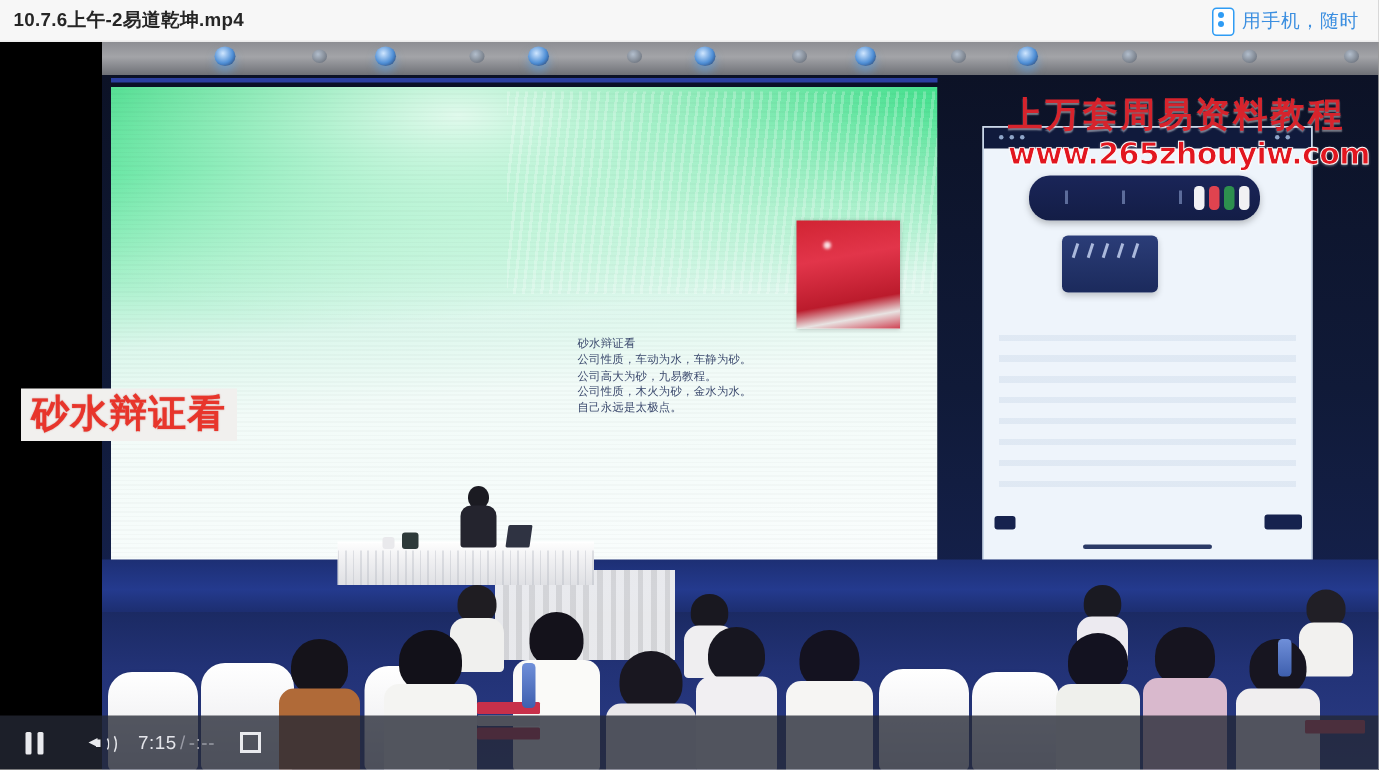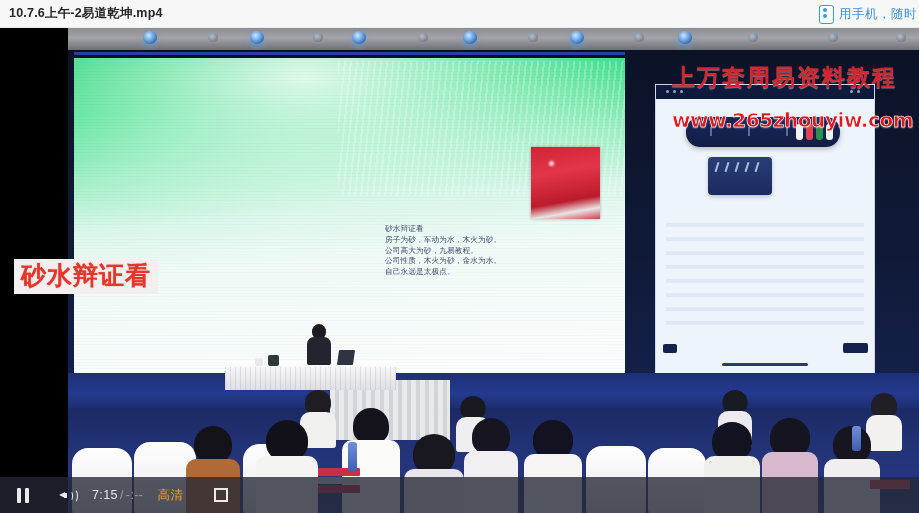--- a/index.html
+++ b/index.html
@@ -15,21 +15,21 @@
   .titlebar{
     position:absolute;left:0;top:0;width:919px;height:28px;
     background:#f7f7f7;border-bottom:1px solid #ececec;
     display:flex;align-items:center;box-sizing:border-box;
   }
   .title-text{
     margin-left:9px;font-size:12.5px;font-weight:bold;color:#262626;
     white-space:nowrap;letter-spacing:.2px;
   }
   .titlebar-right{
-    position:absolute;right:2px;top:0;height:28px;
+    position:absolute;right:13px;top:0;height:28px;
     display:flex;align-items:center;gap:5px;padding-right:0px;
   }
   .phone-icon{
     width:13px;height:17px;border:1.6px solid #2f9cf4;border-radius:3px;
     position:relative;flex:none;background:#ffffff;
   }
   .phone-icon::before{
     content:"";position:absolute;left:3.2px;top:2.6px;
     width:4px;height:4px;border-radius:50%;background:#2f9cf4;
   }
@@ -184,21 +184,21 @@
     position:absolute;left:672px;top:38px;z-index:9;
     font-family:"DejaVu Sans","Liberation Sans",sans-serif;
   }
   .wm-cn{
     font-size:23px;font-weight:bold;color:#d7232c;letter-spacing:2px;
     line-height:22px;white-space:nowrap;
     text-shadow:0 1px 1px rgba(255,255,255,.45);
   }
   .wm-url{
     font-size:20px;font-weight:bold;color:#e2161f;letter-spacing:-.4px;
-    line-height:24px;margin-top:20px;white-space:nowrap;
+    line-height:24px;margin-top:2px;white-space:nowrap;
     -webkit-text-stroke:0.6px #ffffff;
     text-shadow:0 1px 2px rgba(255,255,255,.55);
   }
 
   
   .podium-table{
     position:absolute;left:225px;top:333px;width:171px;height:28px;z-index:5;
     background:linear-gradient(180deg,#fdfdfd 0%,#f0f0f2 40%,#dfe0e4 100%);
     border-top:1px solid #ffffff;
   }
@@ -351,21 +351,21 @@
       <div class="led-inner"></div>
       <div class="led-moire"></div>
 
       <div class="slide-photo">
         <span class="spark"></span>
       </div>
     </div>
 
     <div class="slide-text">
       <div>砂水辩证看</div>
-      <div>房子为砂，车动为水，木火为砂。</div>
+      <div>公司性质，车动为水，车静为砂。</div>
       <div>公司高大为砂，九易教程。</div>
       <div>公司性质，木火为砂，金水为水。</div>
       <div>自己永远是太极点。</div>
     </div>
 
     <div class="tablet">
       <div class="tablet-topbar">
         <span class="t-dot" style="left:10px;"></span>
         <span class="t-dot" style="left:17px;"></span>
         <span class="t-dot" style="left:24px;"></span>
@@ -507,21 +507,20 @@
             <span class="box"></span>
           <span class="w1"></span>
             <span class="w2"></span>
         </span>
       </div>
 
       <div class="time">
         <span>7:15</span><span class="sep">/</span><span class="dur">-:--</span>
       </div>
 
-      <div class="menu active">高清</div>
 
       <div class="ctrl btn-fullscreen">
         <span class="fs-glyph">
           <span class="tl"></span>
             <span class="tr"></span>
             <span class="bl"></span>
             <span class="br"></span>
         </span>
       </div>
 

